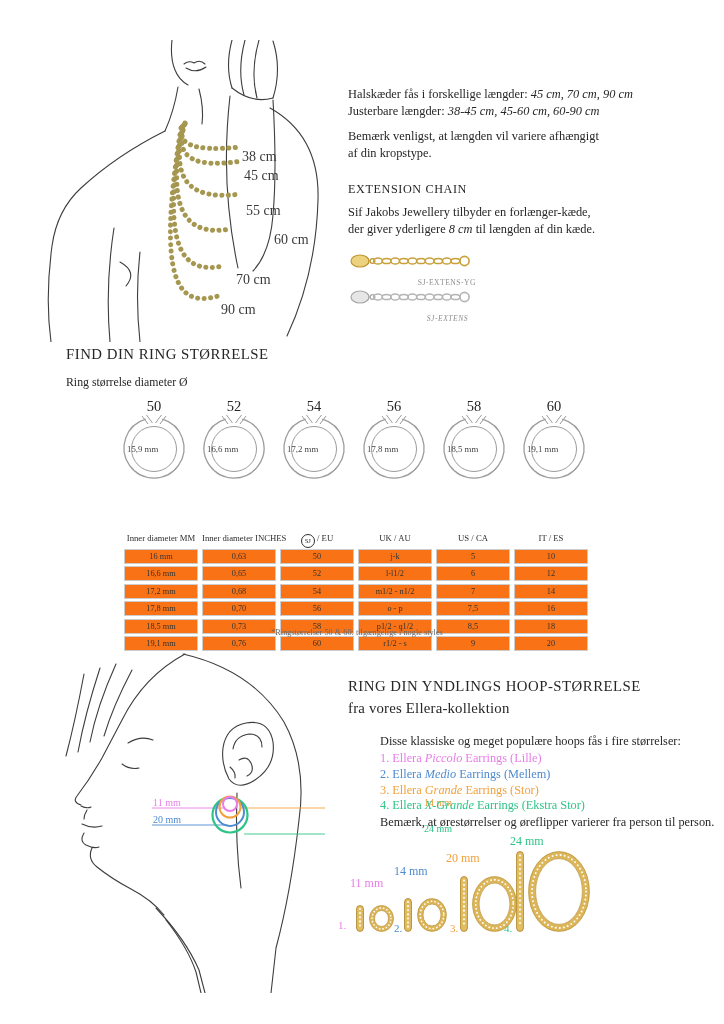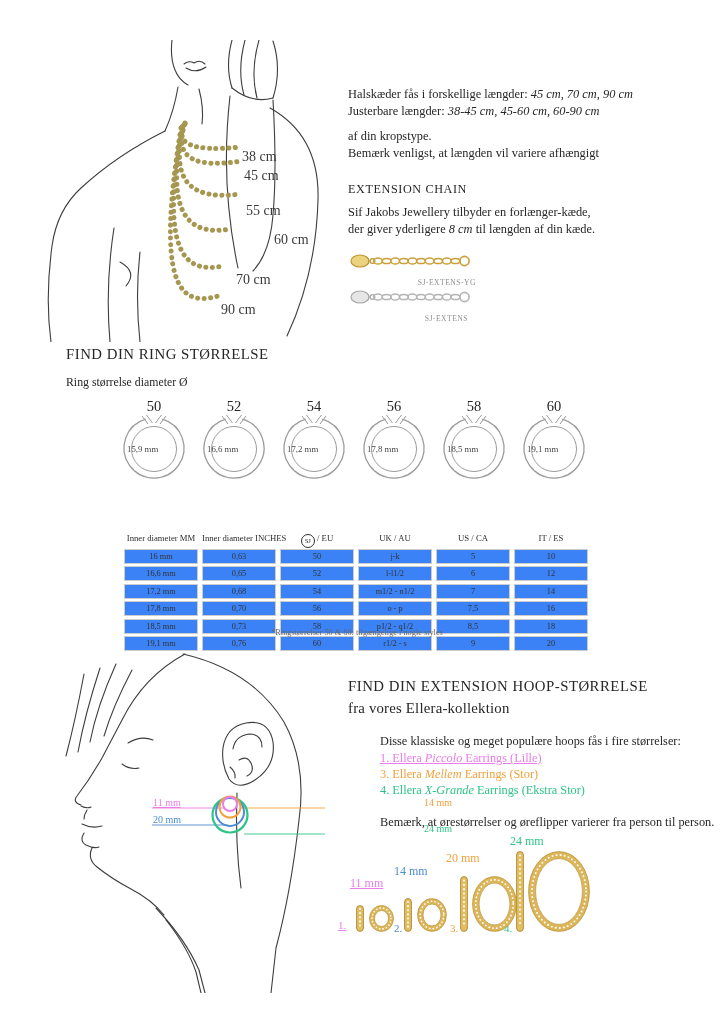--- a/index.html
+++ b/index.html
@@ -18,28 +18,28 @@
   
   .ring-row{display:flex;justify-content:space-between;}
   .ring{position:relative;width:76px;height:88px;}
   .ring-num{position:absolute;top:0;left:0;width:76px;text-align:center;font-size:14.5px;}
   .ring-mm{position:absolute;top:46px;left:11px;width:76px;text-align:left;font-size:8.8px;color:#444;}
   .ring svg{position:absolute;top:17px;left:0;}
   .ring svg *{fill:none;stroke:#9b9b9b;}
   
   .tbl{display:grid;grid-template-columns:repeat(6,74px);column-gap:4px;row-gap:2.5px;}
   .th{font-size:8.7px;text-align:center;white-space:nowrap;height:16px;line-height:16px;color:#2e2e2e;}
-  .td{border:1px solid #ccc;background:#3b82f6;font-size:8.3px;color:#333;height:13px;
+  .td{border:1px solid #ccc;background:#f97316;font-size:8.3px;color:#333;height:13px;
       display:flex;align-items:center;justify-content:center;white-space:nowrap;}
   .sjc{display:inline-flex;align-items:center;justify-content:center;width:12px;height:12px;
        border:1px solid #2e2e2e;border-radius:50%;font-size:6.6px;letter-spacing:0;vertical-align:-2px;}
   .footnote{font-size:8.3px;color:#666;text-align:center;}
   
   :root{--pink:#e97de9;--blue:#4e8bd0;--orange:#f2a13c;--green:#2ec488;}
-  .c1{color:var(--pink);text-decoration:underline;} .c2{color:var(--blue);} .c3{color:var(--orange);} .c4{color:var(--green);}
+  .c1{color:var(--pink);} .c2{color:var(--blue);} .c3{color:var(--orange);} .c4{color:var(--green);}
   .hoop-line{font-size:12.3px;line-height:15.8px;white-space:nowrap;margin-left:32px;}
   .ear-label{font-size:10px;white-space:nowrap;}
   .size-label{font-size:12px;white-space:nowrap;}
   .ear-num{font-size:11px;}
 </style>
 </head>
 <body>
 
 <div class="page">
 
@@ -75,22 +75,22 @@
   <span class="abs cm-label" style="left:246px;top:203px;">55 cm</span>
   <span class="abs cm-label" style="left:238px;top:232px;padding-left:36px;">60 cm</span>
   <span class="abs cm-label" style="left:236px;top:272px;">70 cm</span>
   <span class="abs cm-label" style="left:221px;top:302px;">90 cm</span>
 
   <div class="abs body" style="left:348px;top:86px;width:350px;">
     <div><span>Halskæder fås i forskellige længder: </span><span class="it">45 cm, 70 cm, 90 cm</span></div>
     <div><span>Justerbare længder: </span><span class="it">38-45 cm, 45-60 cm, 60-90 cm</span></div>
   </div>
   <div class="abs body" style="left:348px;top:128px;width:350px;">
+    <div>Bemærk venligst, at længden vil variere afhængigt</div>
     <div>af din kropstype.</div>
-    <div>Bemærk venligst, at længden vil variere afhængigt</div>
   </div>
 
   <div class="abs t-sub" style="left:348px;top:182px;text-align:center;">EXTENSION CHAIN</div>
   <div class="abs body" style="left:348px;top:204px;width:350px;">
     <div>Sif Jakobs Jewellery tilbyder en forlænger-kæde,</div>
     <div><span>der giver yderligere </span><span class="it">8 cm</span><span> til længden af din kæde.</span></div>
   </div>
 
   <div class="abs" style="left:348px;top:248px;width:132px;">
     <svg width="132" height="26" viewBox="0 0 132 26">
@@ -107,21 +107,21 @@
         <ellipse cx="81.6" cy="13" rx="4.4" ry="3.1"></ellipse>
           <ellipse cx="90.2" cy="13" rx="4.4" ry="2.6"></ellipse>
         <ellipse cx="98.8" cy="13" rx="4.4" ry="3.1"></ellipse>
           <ellipse cx="107.4" cy="13" rx="4.4" ry="2.6"></ellipse>
       </g>
       <circle cx="116.5" cy="13" r="4.6" fill="none" stroke="#c9a13b" stroke-width="1.7"></circle>
     </svg>
     <div class="sku" style="text-align:right;padding-right:4px;">SJ-EXTENS-YG</div>
   </div>
 
-  <div class="abs" style="left:348px;top:284px;width:132px;">
+  <div class="abs" style="left:348px;top:284px;width:132px;font-style:italic;">
     <svg width="132" height="26" viewBox="0 0 132 26">
       <ellipse cx="12" cy="13" rx="9" ry="6" fill="#e6e6e6" stroke="#a8a8a8" stroke-width="1.2"></ellipse>
       <path d="M19,9 q4,4 0,8" fill="none" stroke="#a8a8a8" stroke-width="1"></path>
       <circle cx="24.5" cy="13" r="2.4" fill="none" stroke="#a8a8a8" stroke-width="1.2"></circle>
       <g fill="none" stroke="#b5b5b5" stroke-width="1.5">
         <ellipse cx="30" cy="13" rx="4.4" ry="3.1"></ellipse>
           <ellipse cx="38.6" cy="13" rx="4.4" ry="2.6"></ellipse>
         <ellipse cx="47.2" cy="13" rx="4.4" ry="3.1"></ellipse>
           <ellipse cx="55.8" cy="13" rx="4.4" ry="2.6"></ellipse>
         <ellipse cx="64.4" cy="13" rx="4.4" ry="3.1"></ellipse>
@@ -278,26 +278,27 @@
       <circle cx="190" cy="164" r="14" stroke="var(--blue)" stroke-width="2"></circle>
       <circle cx="190" cy="159" r="10.5" stroke="var(--orange)" stroke-width="2"></circle>
       <circle cx="190" cy="156" r="7" stroke="var(--pink)" stroke-width="2"></circle>
     </g>
   </svg>
   <span class="abs ear-label c1" style="left:153px;top:797px;">11 mm</span>
   <span class="abs ear-label c2" style="left:153px;top:814px;">20 mm</span>
   <span class="abs ear-label c3" style="left:424px;top:797px;">14 mm</span>
   <span class="abs ear-label c4" style="left:424px;top:823px;">24 mm</span>
 
-  <div class="abs t-sec" style="left:348px;top:678px;">FIND DIN EXTENSION HOOP-STØRRELSE</div>
+  <div class="abs t-sec" style="left:348px;top:678px;">RING DIN YNDLINGS HOOP-STØRRELSE</div>
   <div class="abs t-sec" style="left:348px;top:700px;letter-spacing:.2px;">fra vores Ellera-kollektion</div>
   <div class="abs hoop-line" style="left:348px;top:734px;">Disse klassiske og meget populære hoops fås i fire størrelser:</div>
   <div class="abs" style="left:348px;top:751px;">
     <div class="hoop-line c1"><span>1. Ellera </span><span class="it">Piccolo</span><span> Earrings (Lille)</span></div>
-    <div class="hoop-line c3"><span>3. Ellera </span><span class="it">Mellem</span><span> Earrings (Stor)</span></div>
+    <div class="hoop-line c2"><span>2. Ellera </span><span class="it">Medio</span><span> Earrings (Mellem)</span></div>
+    <div class="hoop-line c3"><span>3. Ellera </span><span class="it">Grande</span><span> Earrings (Stor)</span></div>
     <div class="hoop-line c4"><span>4. Ellera </span><span class="it">X-Grande</span><span> Earrings  (Ekstra Stor)</span></div>
   </div>
   <div class="abs hoop-line" style="left:348px;top:815px;">Bemærk, at ørestørrelser og øreflipper varierer fra person til person.</div>
 
   <div class="abs" style="left:334px;top:832px;width:262px;height:108px;">
     <span class="abs size-label c1" style="left:16px;top:44px;">11 mm</span>
     <span class="abs size-label c2" style="left:60px;top:32px;">14 mm</span>
     <span class="abs size-label c3" style="left:112px;top:19px;">20 mm</span>
     <span class="abs size-label c4" style="left:176px;top:2px;">24 mm</span>
 

